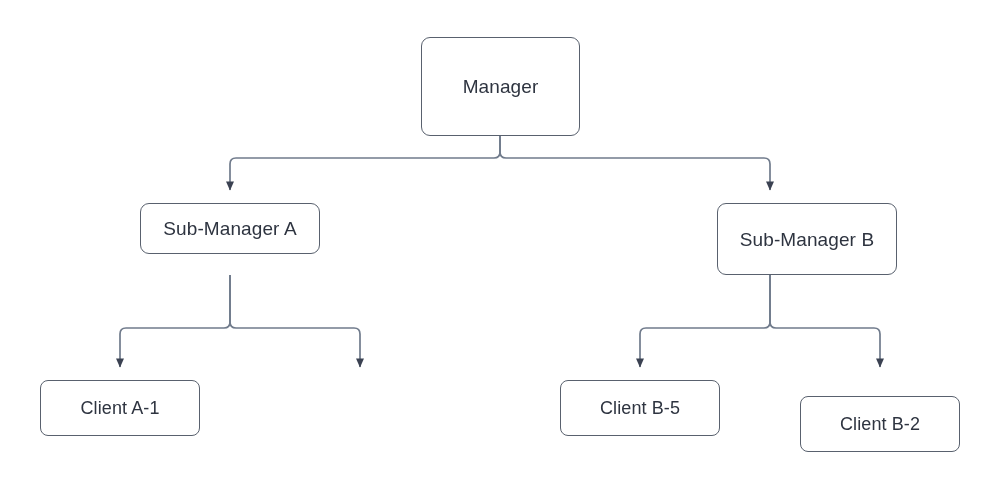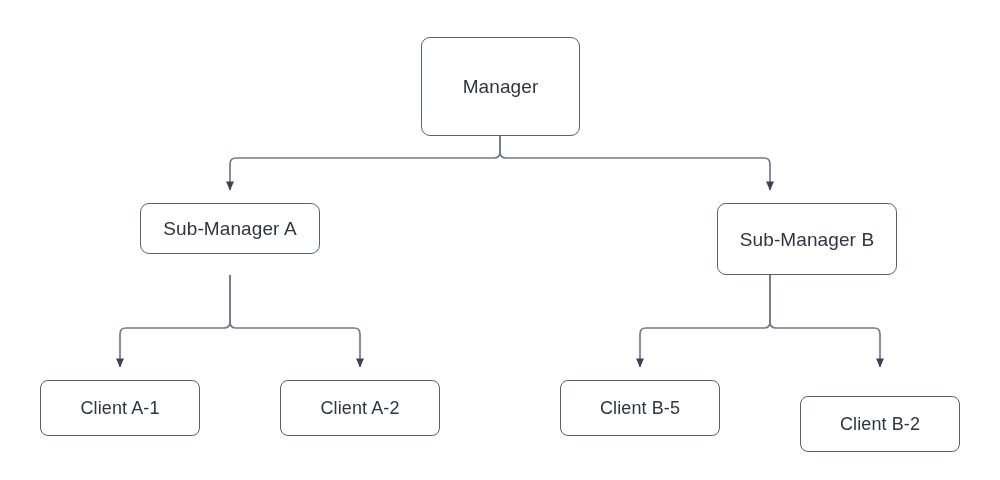--- a/index.html
+++ b/index.html
@@ -94,23 +94,20 @@
   </div>
 
   <div class="node mid-b">
     <span class="node-label">Sub-Manager B</span>
   </div>
 
   <div class="node leaf leaf-a1">
     <span class="node-label">Client A-1</span>
   </div>
 
-  <div class="node leaf leaf-a2">
-    <span class="node-label">Client A-2</span>
-  </div>
 
   <div class="node leaf leaf-b1">
     <span class="node-label">Client B-5</span>
   </div>
 
   <div class="node leaf leaf-b2">
     <span class="node-label">Client B-2</span>
   </div>
 
 </div>

